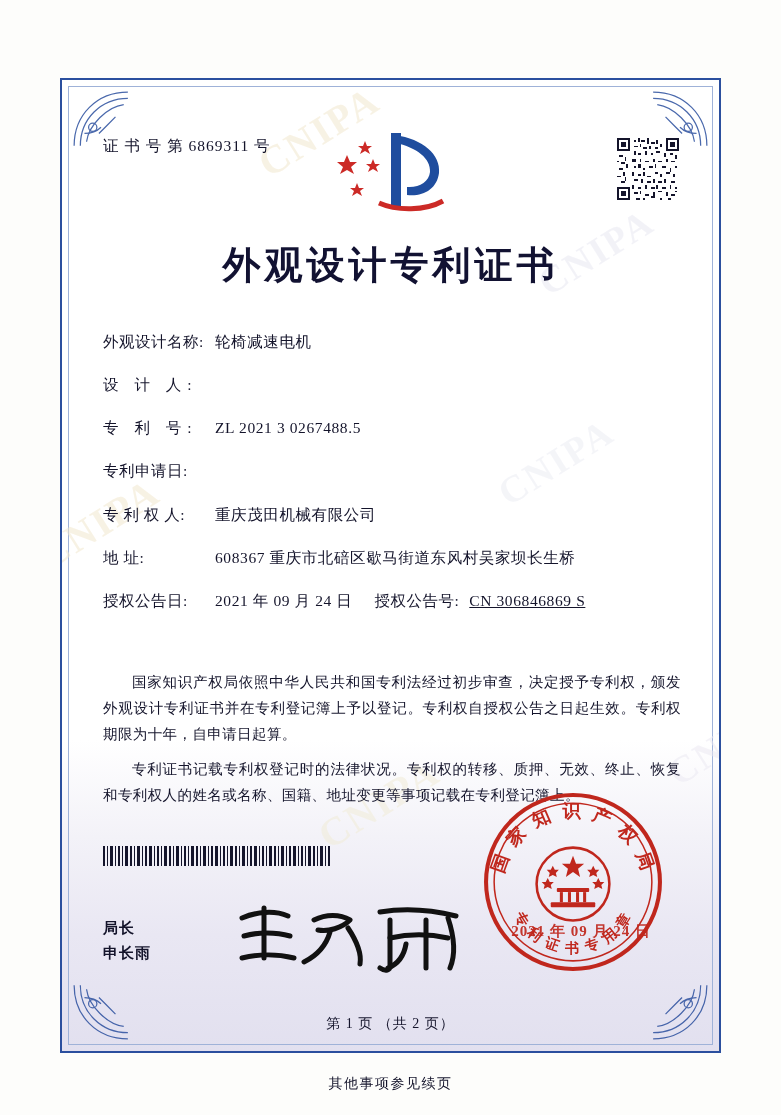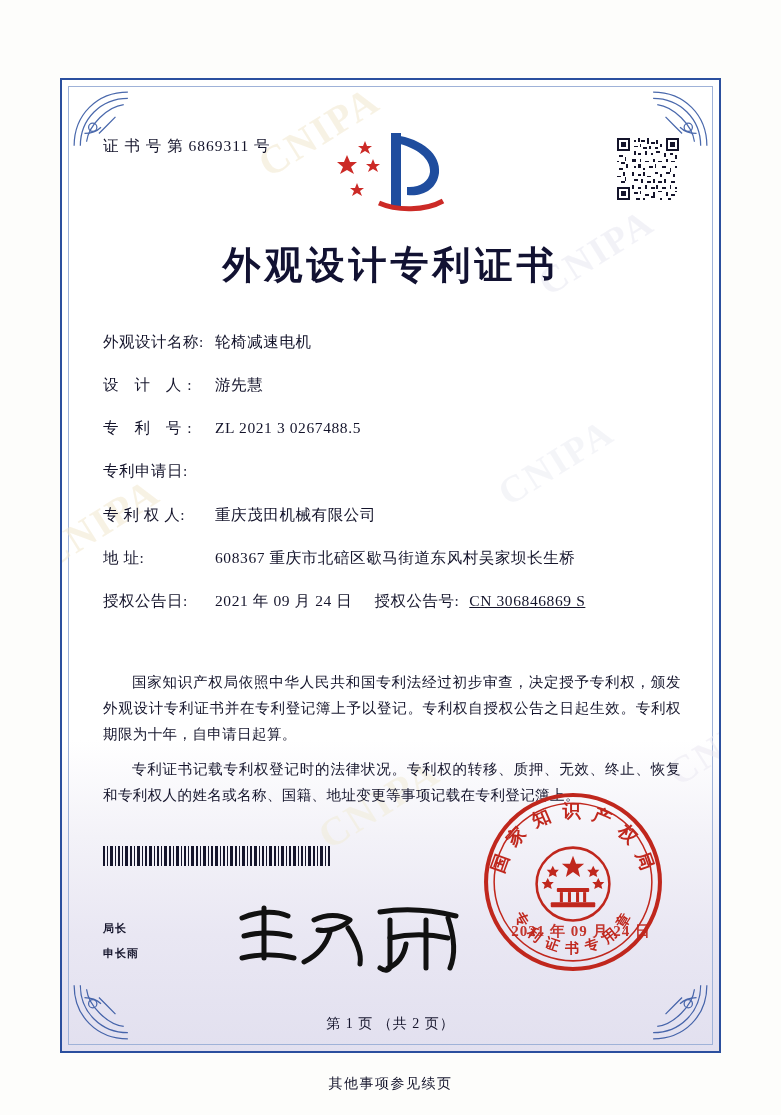--- a/index.html
+++ b/index.html
@@ -185,21 +185,21 @@
     width: 228px;
     height: 20px;
   }
   .barcode svg { width: 100%; height: 100%; display: block; }
 
   
   .sig-label {
     position: absolute;
     left: 41px;
     top: 836px;
-    font-size: 11px;
+    font-size: 15px;
     line-height: 25px;
     font-weight: 700;
     color: #14142b;
     letter-spacing: 1px;
   }
   .sig-script {
     position: absolute;
     left: 168px;
     top: 818px;
     width: 250px;
@@ -437,21 +437,20 @@
 
     <div class="fields">
 
       <div class="row">
         <div class="lbl">外观设计名称:</div>
         <div class="val">轮椅减速电机</div>
       </div>
 
       <div class="row">
         <div class="lbl sp2">设  计  人:</div>
-        <div class="val">游先慧</div>
       </div>
 
       <div class="row">
         <div class="lbl sp2">专  利  号:</div>
         <div class="val">ZL 2021 3 0267488.5</div>
       </div>
 
       <div class="row">
         <div class="lbl">专利申请日:</div>
       </div>

